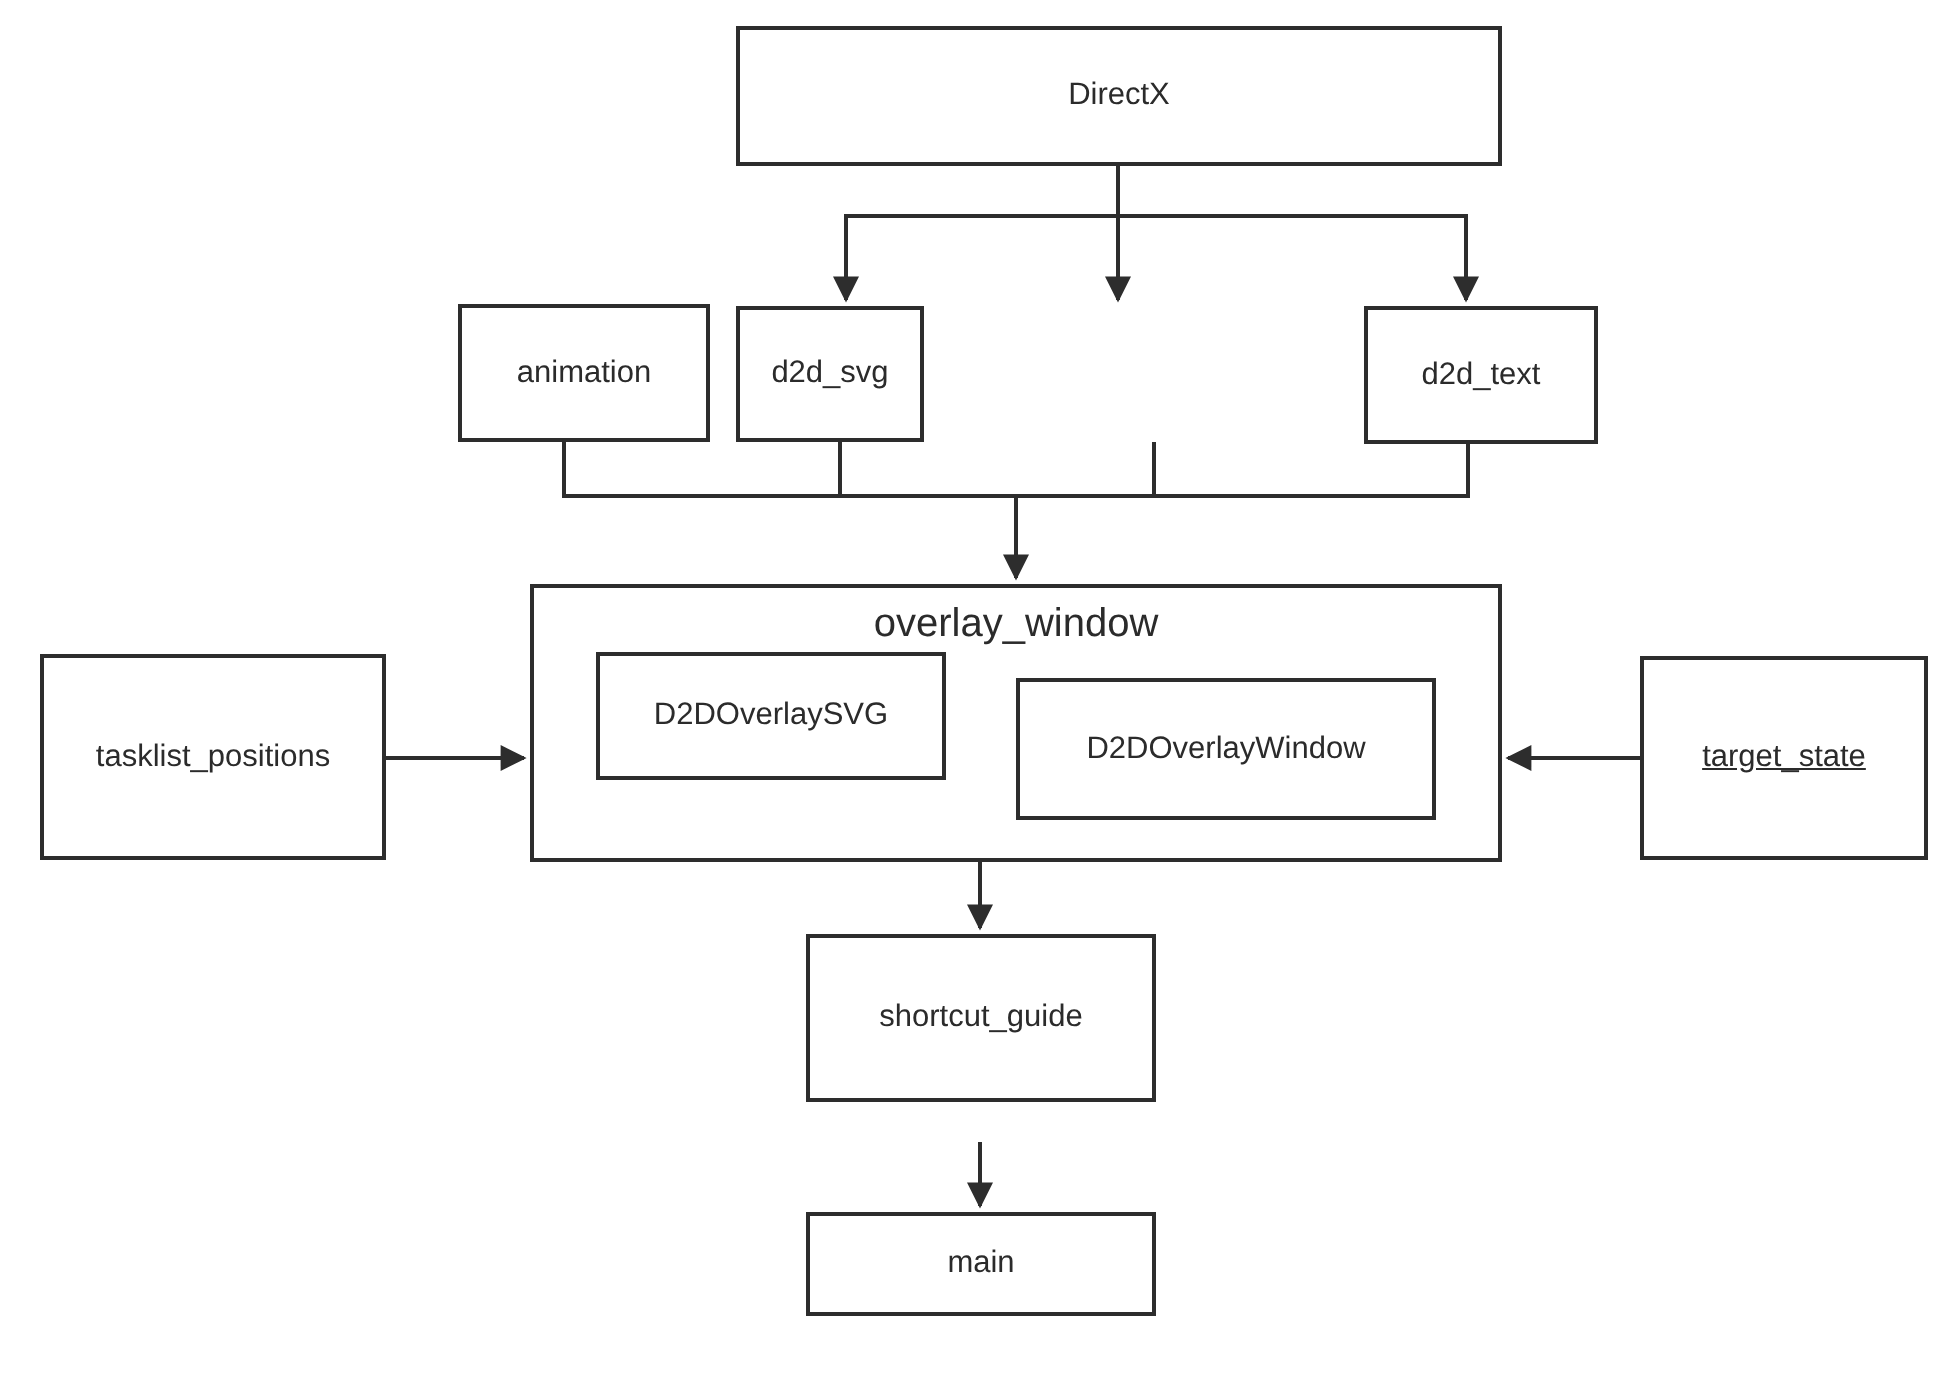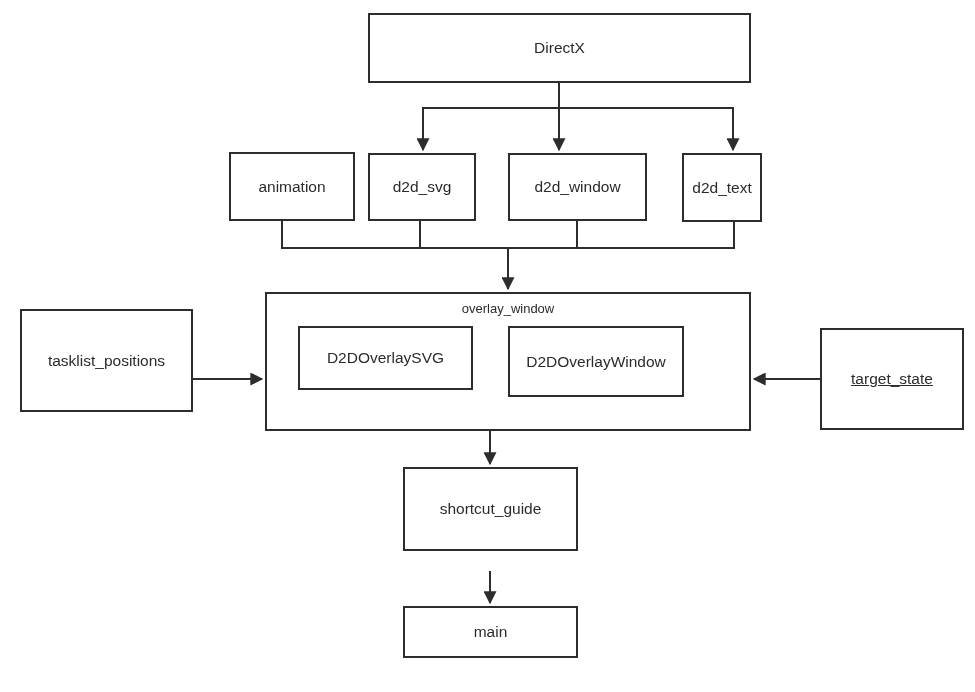--- a/index.html
+++ b/index.html
@@ -35,32 +35,32 @@
     background: #ffffff;
     border: 2px solid #2d2d2d;
   }
   .group-label {
     position: absolute;
     top: 7px;
     left: 0;
     width: 100%;
     text-align: center;
     color: #2b2b2b;
-    font-size: 13px;
+    font-size: 20px;
   }
   
   #node-directx            { left: 368px; top: 13px;  width: 383px; height: 70px; }
   #node-animation          { left: 229px; top: 152px; width: 126px; height: 69px; }
-  #node-d2d-svg            { left: 368px; top: 153px; width: 108px; height: 68px; }
+  #node-d2d-svg            { left: 368px; top: 153px; width: 94px; height: 68px; }
   #node-d2d-window         { left: 508px; top: 153px; width: 139px; height: 68px; }
-  #node-d2d-text           { left: 682px; top: 153px; width: 80px; height: 69px; }
+  #node-d2d-text           { left: 682px; top: 153px; width: 117px; height: 69px; }
   #group-overlay-window    { left: 265px; top: 292px; width: 486px; height: 139px; }
   #node-d2doverlaysvg      { left: 298px; top: 326px; width: 175px; height: 64px; }
-  #node-d2doverlaywindow   { left: 508px; top: 326px; width: 176px; height: 71px; }
-  #node-tasklist-positions { left: 20px;  top: 309px; width: 173px; height: 103px; }
+  #node-d2doverlaywindow   { left: 508px; top: 339px; width: 210px; height: 71px; }
+  #node-tasklist-positions { left: 20px;  top: 327px; width: 173px; height: 103px; }
   #node-target-state       { left: 820px; top: 328px; width: 144px; height: 102px; text-decoration: underline; }
   #node-shortcut-guide     { left: 403px; top: 467px; width: 175px; height: 84px; }
   #node-main               { left: 403px; top: 606px; width: 175px; height: 52px; }
 </style>
 </head>
 <body>
 
 <div id="canvas">
 
   <svg id="connectors" viewBox="0 0 975 692" xmlns="http://www.w3.org/2000/svg">
@@ -91,21 +91,20 @@
       <path d="M 490 571 L 490 603" marker-end="url(#arrow)"></path>
     </g>
   </svg>
 
   <div class="node" id="node-directx">DirectX</div>
 
   <div class="node" id="node-animation">animation</div>
 
   <div class="node" id="node-d2d-svg">d2d_svg</div>
 
-  <div class="node" id="node-d2d-window">d2d_window</div>
 
   <div class="node" id="node-d2d-text">d2d_text</div>
 
   <div class="group" id="group-overlay-window">
     <div class="group-label">overlay_window</div>
   </div>
 
   <div class="node" id="node-d2doverlaysvg">D2DOverlaySVG</div>
 
   <div class="node" id="node-d2doverlaywindow">D2DOverlayWindow</div>

